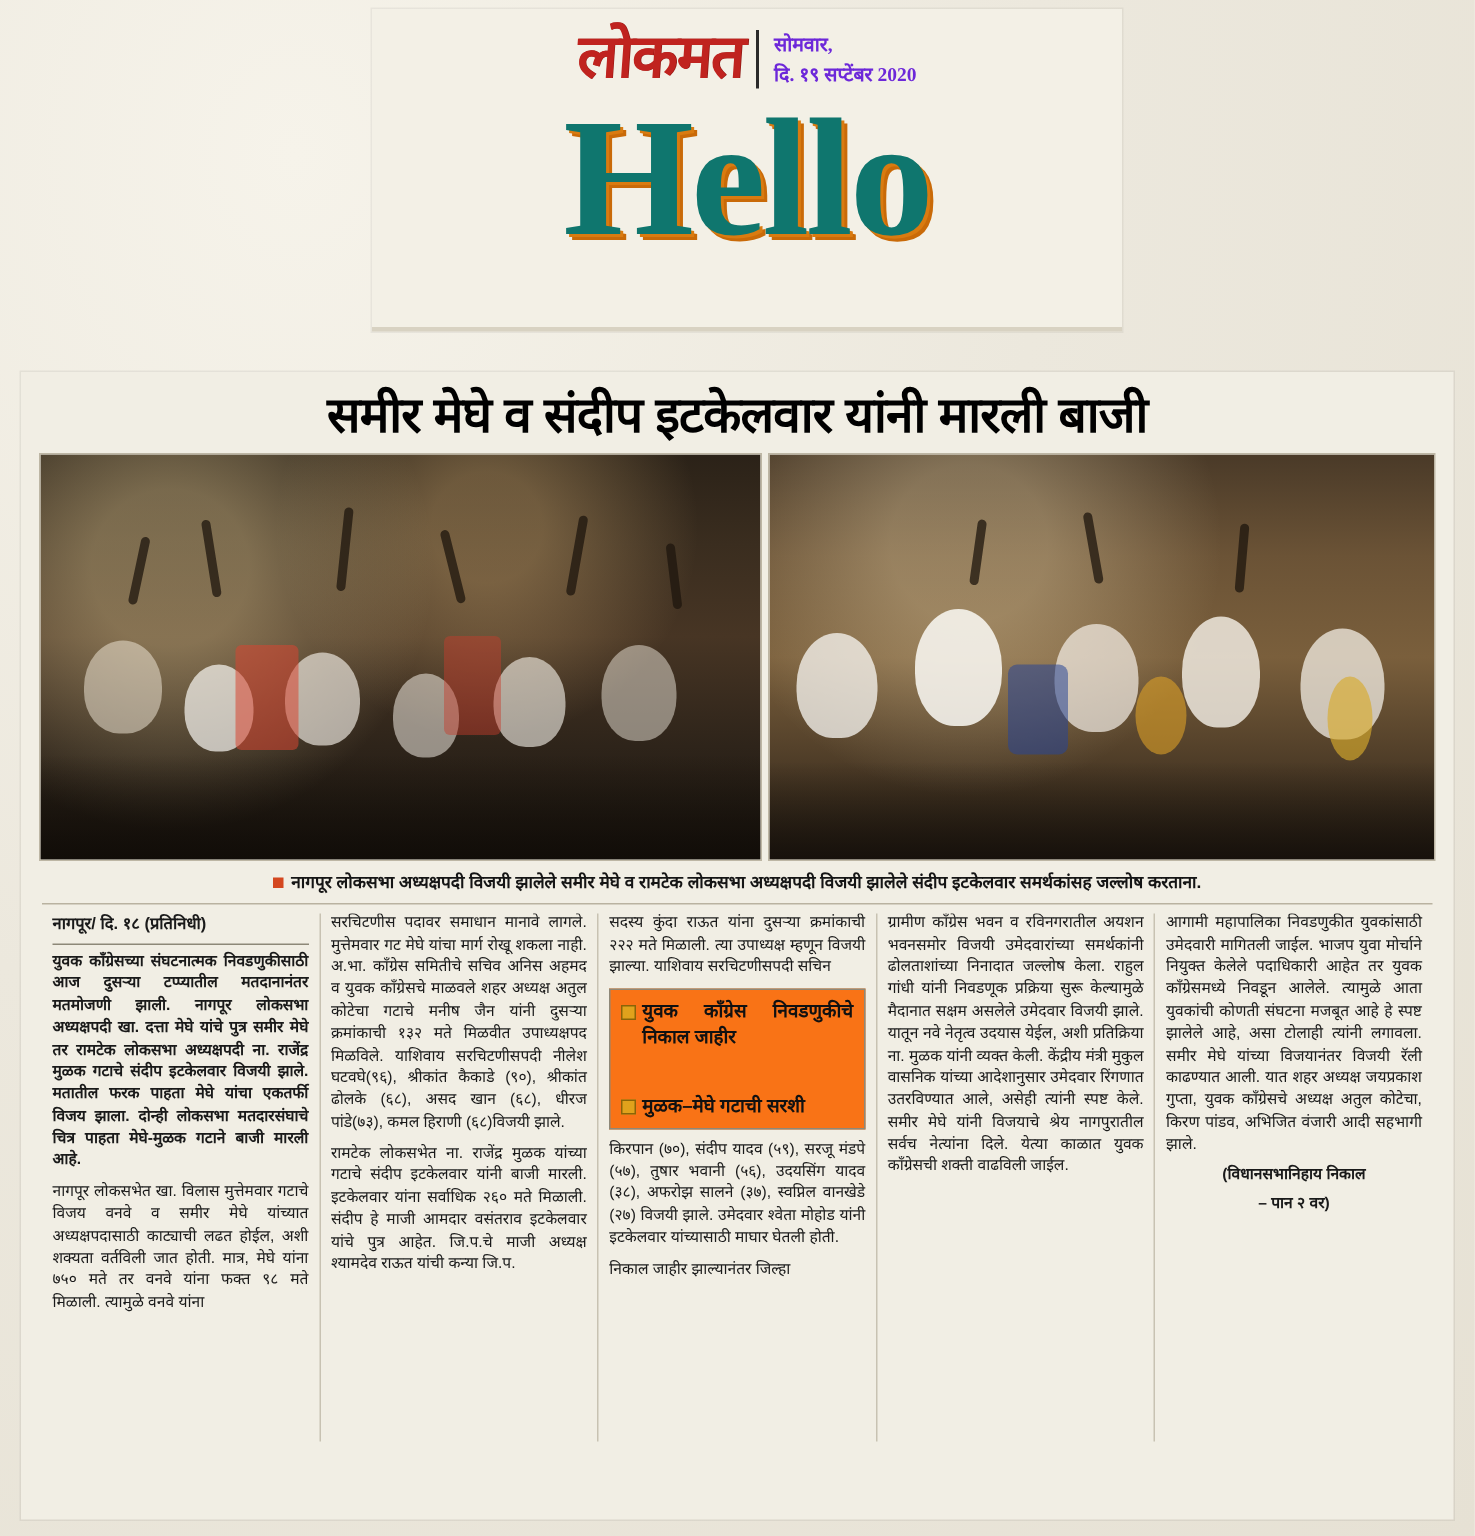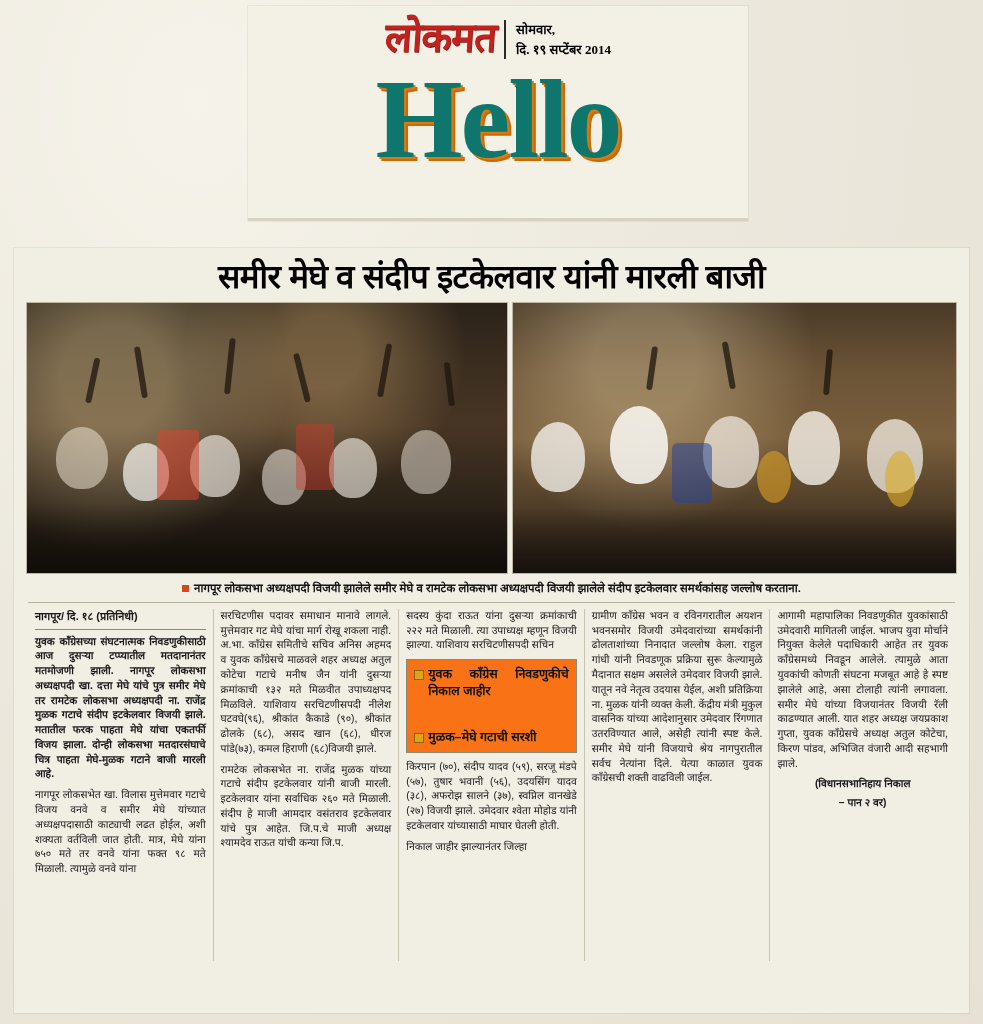--- a/index.html
+++ b/index.html
@@ -28,21 +28,21 @@
   .lokmat{
     font-family:"Liberation Serif", serif;
     font-weight:bold;font-size:40px;color:#c0231f;
     letter-spacing:-1px;line-height:1;
     transform:skewX(-4deg);
     text-shadow:0.5px 0.5px 0 #8f1713;
   }
   .masthead-date{
     border-left:2px solid #2a2a2a;
     padding-left:10px;margin-top:2px;
-    font-size:13px;line-height:1.5;color:#000000;font-weight:bold;
+    font-size:13px;line-height:1.5;color:#6d28d9;font-weight:bold;
   }
   .hello{
     text-align:center;
     font-family:"Liberation Serif", serif;
     font-weight:bold;
     font-size:112px;
     line-height:1;
     margin-top:4px;
     color:#0f766e;
     text-shadow:
@@ -154,21 +154,21 @@
 </head>
 <body>
 
 <div class="page">
 
   <div class="masthead">
     <div class="logo-row">
       <div class="lokmat">लोकमत</div>
       <div class="masthead-date">
         <div>सोमवार,</div>
-        <div>दि. १९ सप्टेंबर 2014</div>
+        <div>दि. १९ सप्टेंबर 2020</div>
       </div>
     </div>
     <div class="hello">Hello</div>
     <div class="masthead-rule"></div>
   </div>
 
   <div class="clip">
 
     <div class="headline">समीर मेघे व संदीप इटकेलवार यांनी मारली बाजी</div>
 

